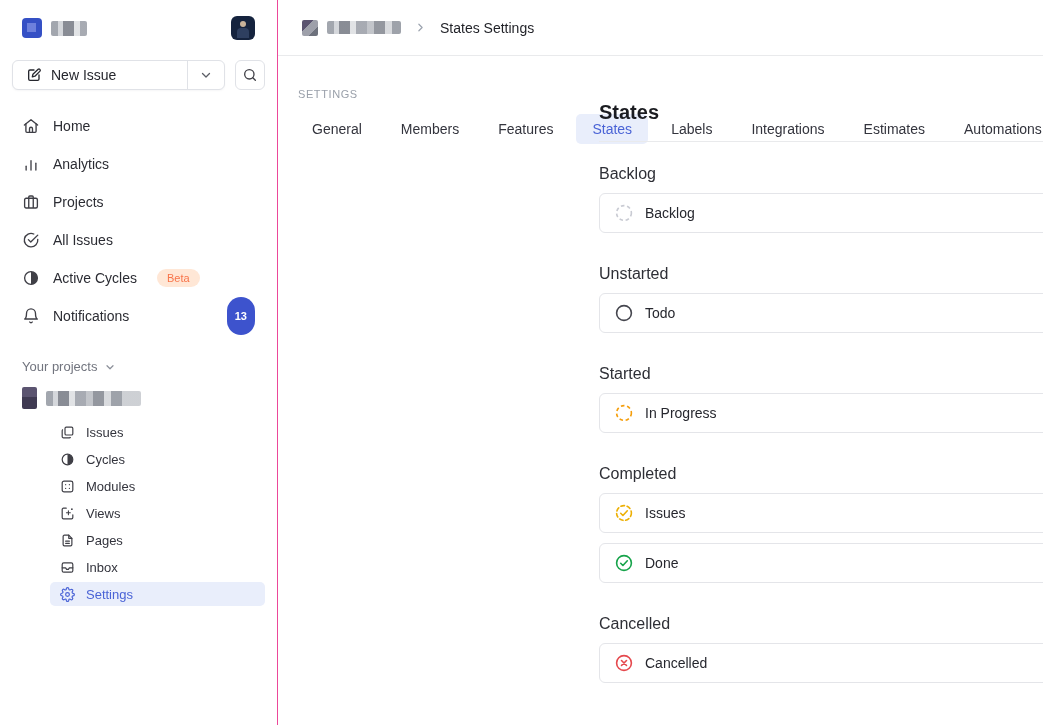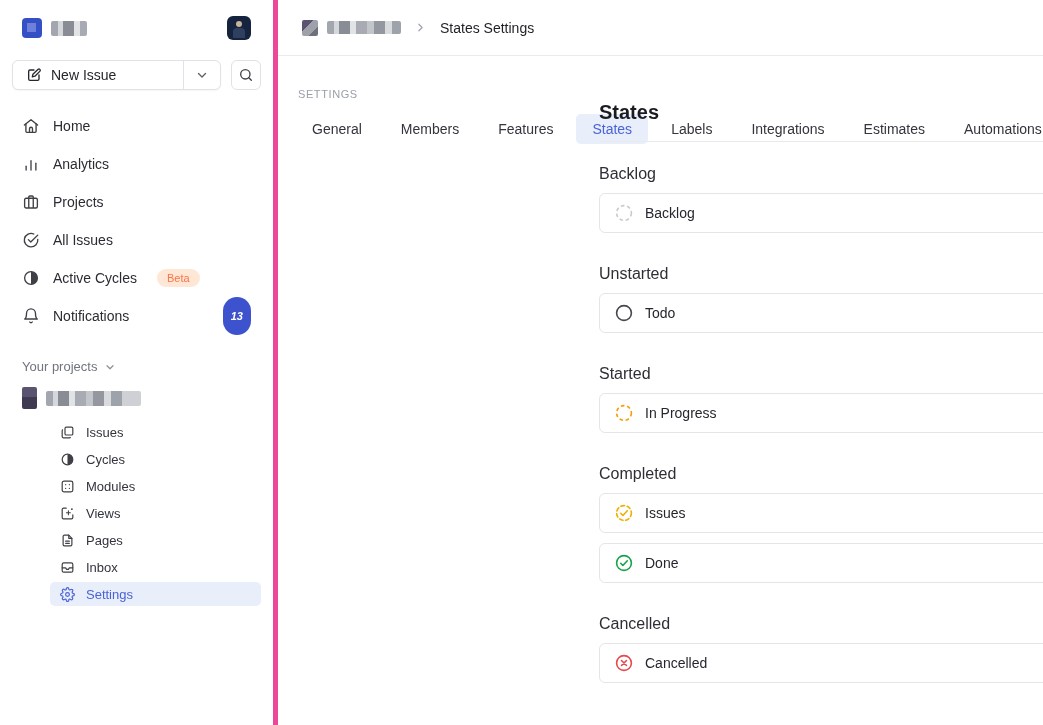--- a/index.html
+++ b/index.html
@@ -1,21 +1,21 @@
 <!DOCTYPE html>
 <html style="--accent: #4a63d6; --accent-bg: #e9eefb;"><head>
 <meta charset="utf-8">
 <style>
   * { margin:0; padding:0; box-sizing:border-box; }
   html,body { width:1043px; height:725px; overflow:hidden; background:#fff;
     font-family:"Liberation Sans","DejaVu Sans",sans-serif; color:#26272e; }
   .app { display:flex; height:100%; }
 
   
-  .sidebar { width:278px; flex:none; border-right:5px solid #ec4899; padding:15px 12px 0; background:#fff; }
+  .sidebar { width:278px; flex:none; border-right:1px solid #ec4899; padding:15px 12px 0; background:#fff; }
   .sidebar-top { display:flex; align-items:center; justify-content:space-between; padding:0 10px; height:26px; }
   .ws { display:flex; align-items:center; gap:9px; }
   .ws-logo { width:20px; height:20px; border-radius:4px; background:#3550c5; position:relative; }
   .ws-logo::after { content:""; position:absolute; inset:5px 6px 6px 5px; background:#6d80dc; }
   .px { background-image:linear-gradient(90deg,#9297a0 0 7px,#cdd0d5 7px 12px,#747882 12px 23px,#dcdee1 23px 29px,#989ca5 29px 40px,#b8bbc1 40px 47px,#81858e 47px 58px,#d2d4d8 58px 65px,#8d929b 65px 76px,#c5c8cd 76px 100%); border-radius:2px; opacity:.85; }
   .ws-name { width:36px; height:15px; }
   .avatar { width:24px; height:24px; border-radius:6px; background:#15233e; position:relative; overflow:hidden; }
   .avatar::before { content:""; position:absolute; left:9px; top:5px; width:6px; height:6px; border-radius:50%; background:#c8b29a; }
   .avatar::after { content:""; position:absolute; left:6px; top:12px; width:12px; height:10px; border-radius:4px 4px 0 0; background:#2e3f60; }
 
@@ -23,21 +23,21 @@
   .new-issue-btn { flex:1; height:30px; border:1px solid #e0e2e7; border-radius:6px; background:#fff; display:flex; align-items:stretch; cursor:pointer; box-shadow:0 1px 2px rgba(16,24,40,.04); }
   .nib-main { display:flex; align-items:center; gap:9px; padding:0 13px; flex:1; font-size:14px; font-weight:500; color:#26272e; }
   .nib-divider { width:1px; background:#e0e2e7; }
   .nib-caret { width:36px; display:flex; align-items:center; justify-content:center; color:#5b5e66; }
   .search-btn { width:30px; height:30px; flex:none; border:1px solid #e0e2e7; border-radius:6px; background:#fff; display:flex; align-items:center; justify-content:center; color:#3f3f46; cursor:pointer; }
 
   .nav { margin-top:22px; display:flex; flex-direction:column; gap:10px; }
   .nav-item { display:flex; align-items:center; gap:13px; height:28px; padding:0 10px; border-radius:6px; font-size:14px; color:#2b2c33; cursor:pointer; }
   .nav-item .icon { width:18px; height:18px; flex:none; color:#3f3f46; display:flex; }
   .badge-beta { margin-left:7px; font-size:11px; padding:3px 10px; border-radius:999px; }
-  .badge-count { margin-left:auto; font-size:11px; font-weight:600; padding:13px 8px; border-radius:999px; color:#fff;font-style:italic; }
+  .badge-count { margin-left:auto; font-size:11px; font-weight:600; padding:13px 8px; border-radius:999px; color:#fff; }
 
   .projects-header { margin-top:29px; padding:0 10px; display:flex; align-items:center; gap:7px; font-size:13px; color:#71747e; cursor:pointer; }
   .project-row { margin-top:13px; padding:0 10px; display:flex; align-items:center; gap:9px; cursor:pointer; }
   .proj-icon { width:15px; height:22px; border-radius:2px; background:linear-gradient(180deg,#5b5470 0 45%,#3f3a52 45% 100%); }
   .proj-name { width:95px; height:15px; }
   .tree { margin-top:11px; padding-left:38px; display:flex; flex-direction:column; gap:3px; }
   .tree-item { display:flex; align-items:center; gap:11px; height:24px; padding:0 10px; border-radius:5px; font-size:13px; color:#33343d; cursor:pointer; }
   .tree-item .icon { width:15px; height:15px; flex:none; display:flex; color:#3f3f46; }
   .tree-item.active { color:var(--accent); }
   .tree-item.active .icon { color:var(--accent); }

